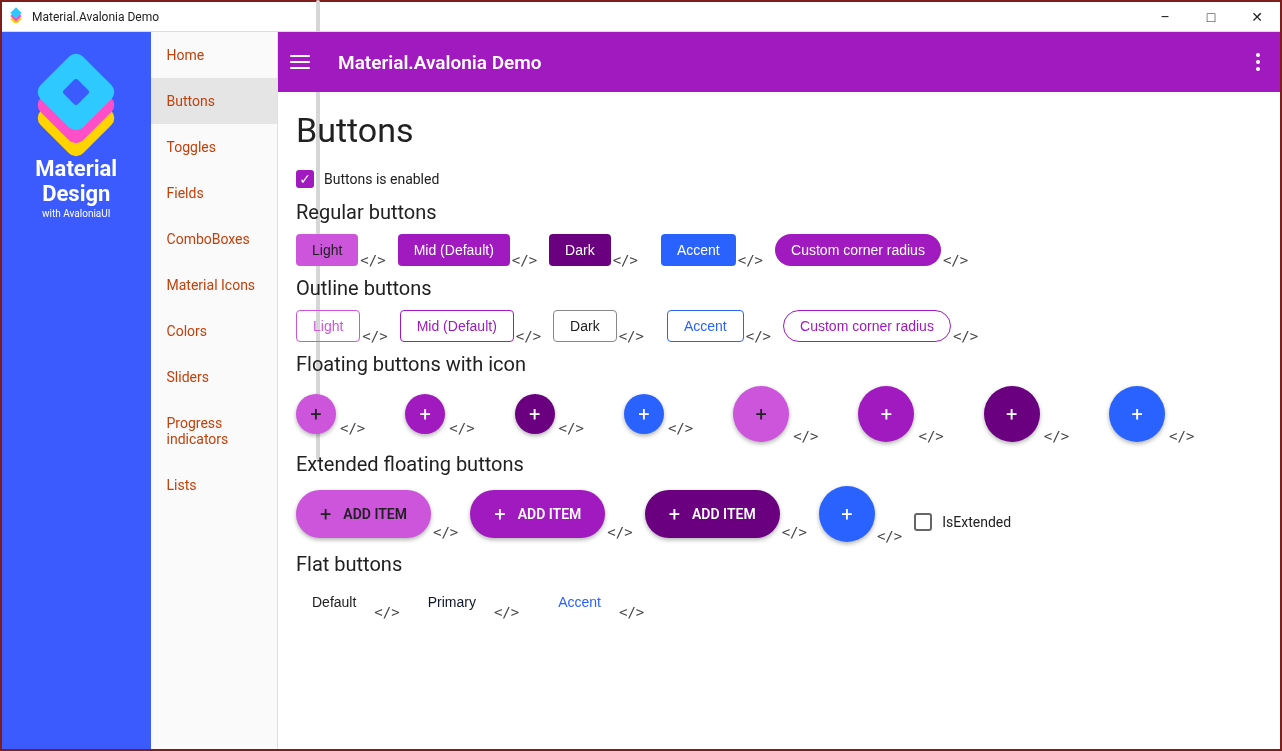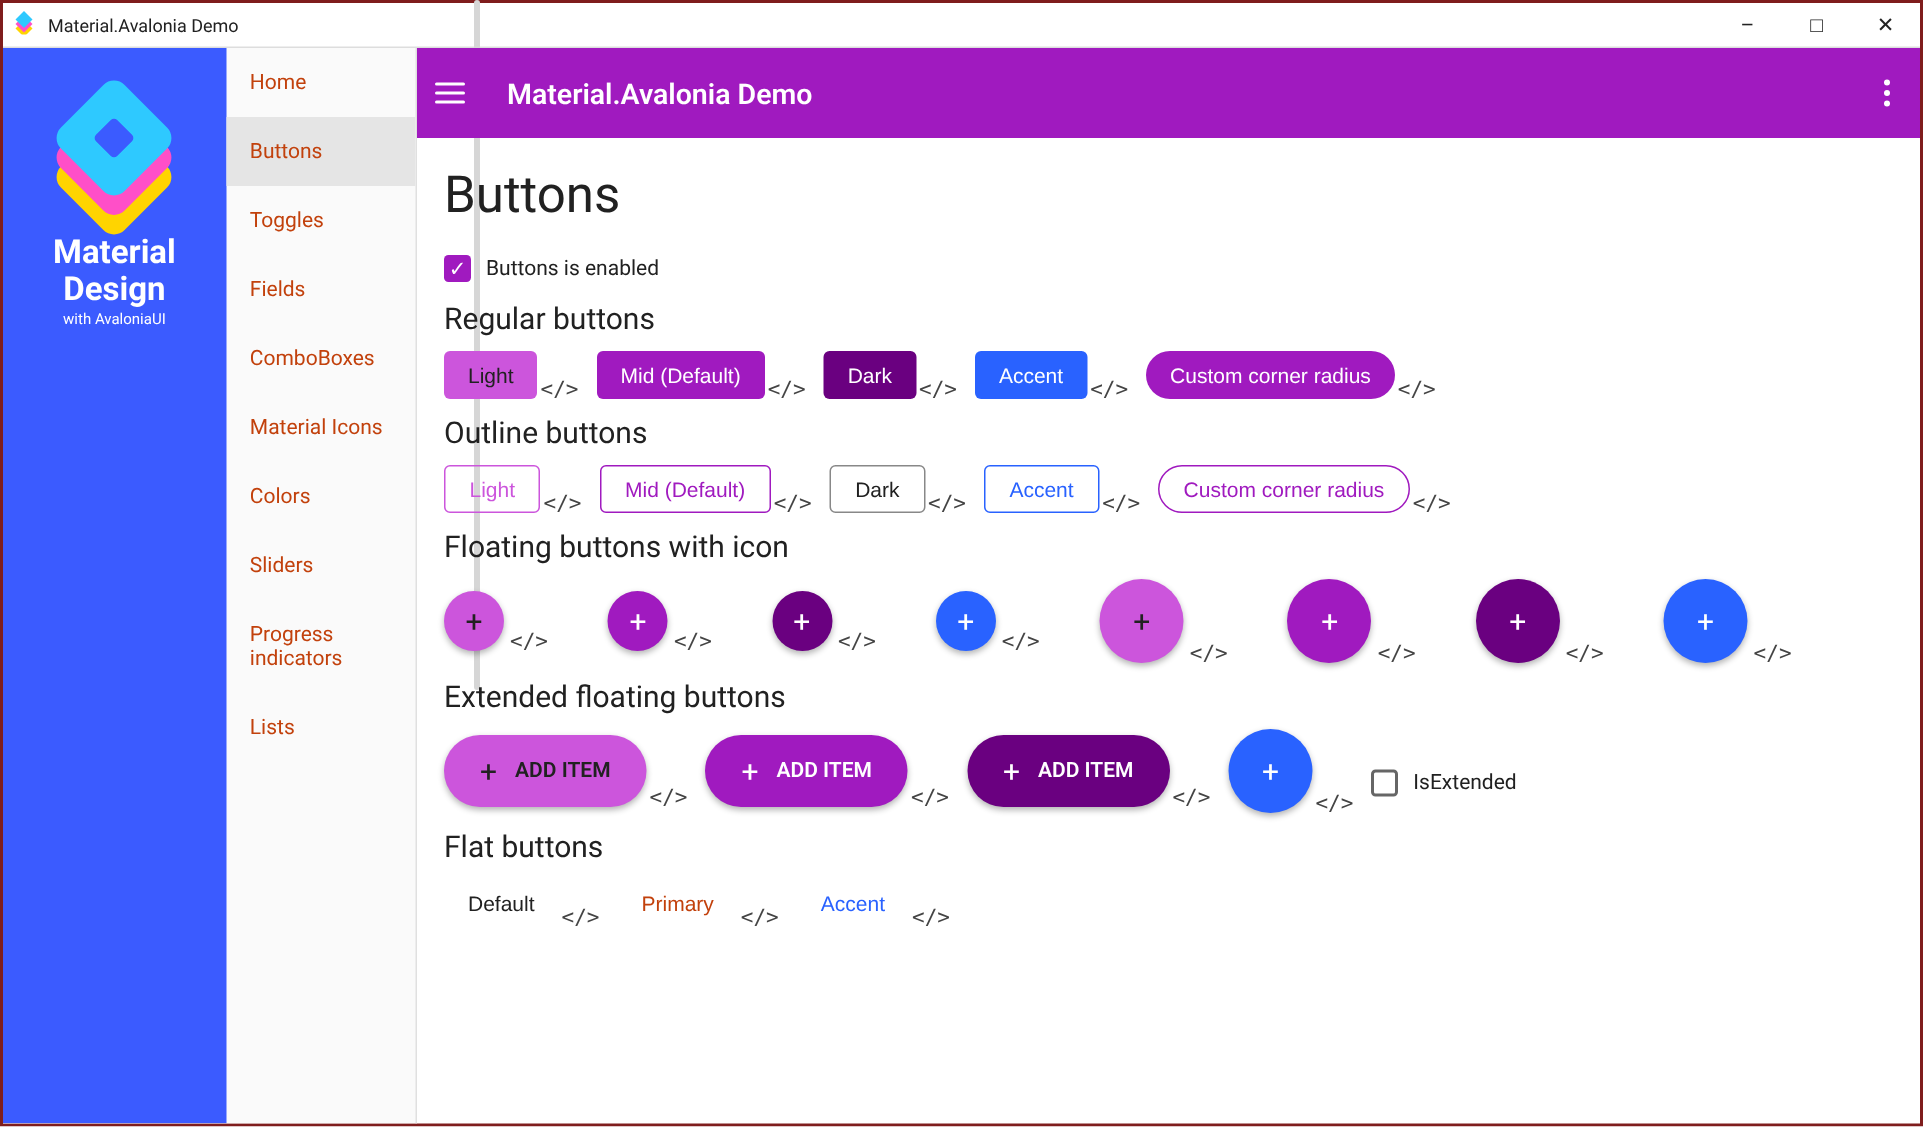--- a/index.html
+++ b/index.html
@@ -41,30 +41,30 @@
     .checkbox.unchecked { border: 2px solid #666; }
 
     .section-title { font-size: 20px; font-weight: 400; margin: 2px 0 10px; }
 
     .btn-row { display: flex; flex-wrap: wrap; gap: 12px; align-items: center; margin-bottom: 10px; }
     .btn-wrap { display: flex; align-items: flex-end; gap: 2px; }
     .btn { padding: 8px 16px; border-radius: 4px; font-size: 14px; font-weight: 400; border: none; cursor: pointer; color: #fff; display: inline-flex; align-items: center; gap: 8px; }
     .btn.light { background: #cc55dc; color: #212121; }
     .btn.mid { background: #a01abf; }
     .btn.dark { background: #6a0080; }
-    .btn.accent { background: #2962ff; }
+    .btn.accent { background: #2962ff; margin-left: 11px; }
     .btn.custom { background: #a01abf; border-radius: 18px; }
     .btn.outline { background: transparent; border: 1px solid #ccc; padding: 7px 16px; }
     .btn.outline.light { color: #cc55dc; border-color: #cc55dc; }
     .btn.outline.mid { color: #a01abf; border-color: #a01abf; }
     .btn.outline.dark { color: #212121; border-color: #888; }
     .btn.outline.accent { color: #2962ff; border-color: #2962ff; }
     .btn.outline.custom { color: #a01abf; border-color: #a01abf; border-radius: 16px; }
     .btn.flat { background: transparent; color: #212121; box-shadow: none; }
-    .btn.flat.primary { color: #c2410c; }
+    .btn.flat.primary { color: #0f172a; }
     .btn.flat.accent { color: #2962ff; }
 
     .code-icon { font-family: monospace; font-size: 14px; color: #444; align-self: flex-end; margin-bottom: -2px; }
 
     .fab { width: 40px; height: 40px; border-radius: 50%; color: #fff; display: inline-flex; align-items: center; justify-content: center; box-shadow: 0 2px 4px rgba(0,0,0,0.3); cursor: pointer; }
     .fab.big { width: 56px; height: 56px; }
     .fab.light { background: #cc55dc; color: #212121; }
     .fab.mid { background: #a01abf; }
     .fab.dark { background: #6a0080; }
     .fab.accent { background: #2962ff; }

